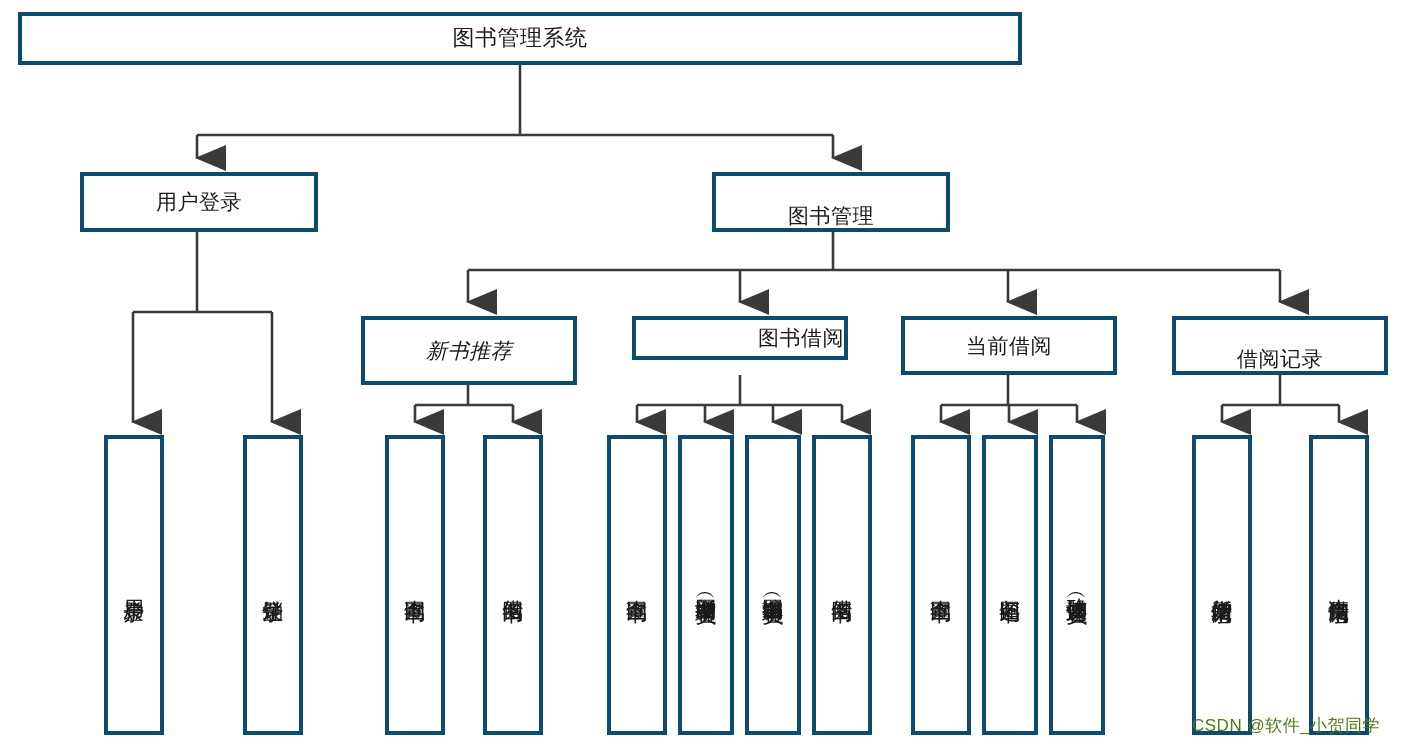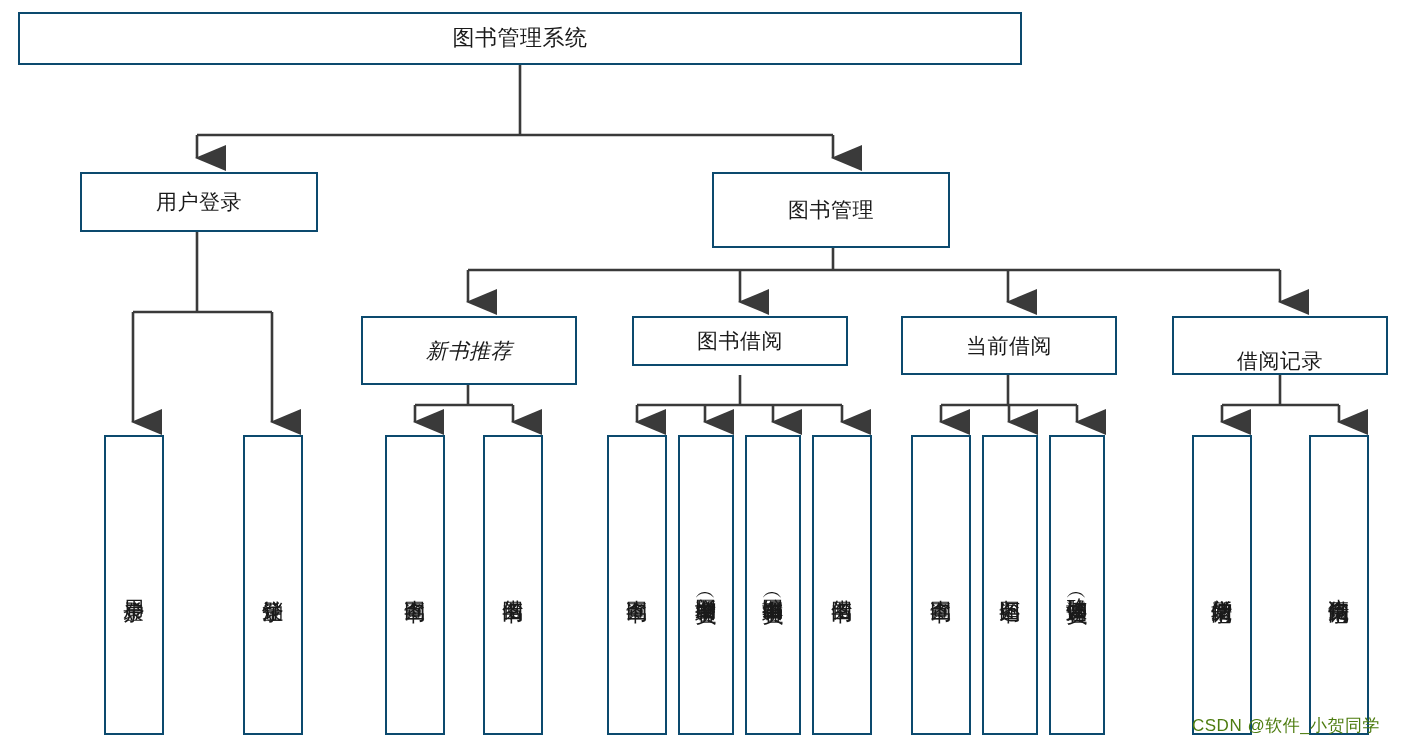--- a/index.html
+++ b/index.html
@@ -22,21 +22,21 @@
     position: absolute;
     left: 0;
     top: 0;
     width: 1405px;
     height: 747px;
     pointer-events: none;
   }
   .node {
     position: absolute;
     box-sizing: border-box;
-    border: 2px solid #0c4a6e;
+    border: 4px solid #0c4a6e;
     background: #ffffff;
     display: flex;
     align-items: center;
     justify-content: center;
     color: #1a1a1a;
   }
   .node .lbl {
     display: block;
     text-align: center;
     line-height: 1.12;
@@ -129,28 +129,28 @@
     </g>
   </svg>
 
   <div class="node horiz root" style="left:18px; top:12px; width:1004px; height:53px;">
     <span class="lbl">图书管理系统</span>
   </div>
 
   <div class="node horiz" style="left:80px; top:172px; width:238px; height:60px;">
     <span class="lbl">用户登录</span>
   </div>
-  <div class="node horiz" style="left:712px; top:172px; width:238px; height:76px;">
+  <div class="node horiz" style="left:712px; top:172px; width:238px; height:60px;align-items:flex-end;">
     <span class="lbl">图书管理</span>
   </div>
 
   <div class="node horiz" style="left:361px; top:316px; width:216px; height:69px;font-style:italic;">
     <span class="lbl">新书推荐</span>
   </div>
-  <div class="node horiz" style="left:632px; top:316px; width:216px; height:50px;">
+  <div class="node horiz" style="left:632px; top:316px; width:216px; height:44px;justify-content:flex-end;">
     <span class="lbl">图书借阅</span>
   </div>
   <div class="node horiz" style="left:901px; top:316px; width:216px; height:59px;">
     <span class="lbl">当前借阅</span>
   </div>
   <div class="node horiz" style="left:1172px; top:316px; width:216px; height:59px;align-items:flex-end;">
     <span class="lbl">借阅记录</span>
   </div>
 
   <div class="node vert" style="left:104px; top:435px; width:60px; height:300px;">

